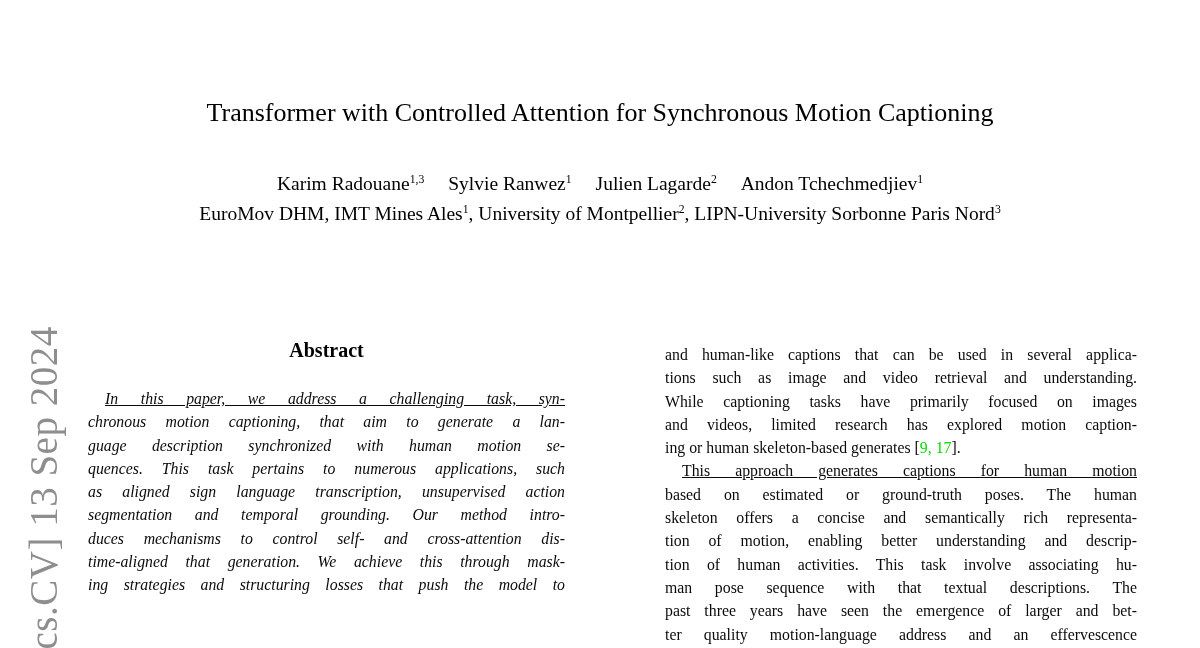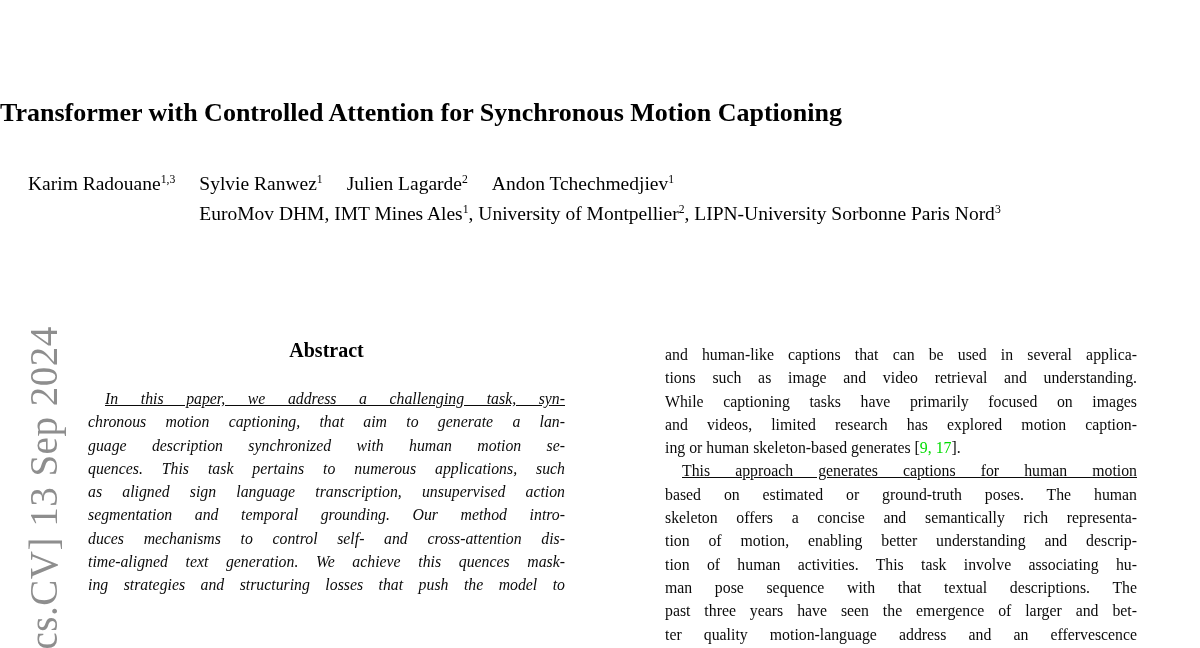--- a/index.html
+++ b/index.html
@@ -13,27 +13,27 @@
 
   .watermark {
     position: absolute; left: 24px; top: 663px;
     transform: rotate(-90deg); transform-origin: 0 0;
     font-size: 39px; line-height: 1; letter-spacing: 0.5px;
     color: #8e8e8e; white-space: nowrap;
   }
 
   .title {
     position: absolute; left: 0; right: 0; top: 98px;
-    margin: 0; 
-    font-size: 26px; font-weight: bold; color: #000;
+    margin: 0; text-align: center;
+    font-size: 26px; font-weight: normal; color: #000;
   }
 
   .authors {
-    position: absolute; left: 16px; right: 0; top: 173px;
-    font-size: 19.5px; color: #000;
+    position: absolute; left: 0; right: 0; top: 173px;
+    text-align: center; font-size: 19.5px; color: #000;
   }
   .author { display: inline-block; margin: 0 12px; white-space: nowrap; }
 
   .affils {
     position: absolute; left: 0; right: 0; top: 203px;
     text-align: center; font-size: 19.5px; color: #000; white-space: nowrap;
   }
 
   sup { font-size: 0.6em; line-height: 0; vertical-align: super; }
 
@@ -69,21 +69,21 @@
   <div class="col col-left">
     <div class="abstract-heading">Abstract</div>
     <div class="abs-body">
       <div class="line just indent">In this paper, we address a challenging task, syn-</div>
       <div class="line just">chronous motion captioning, that aim to generate a lan-</div>
       <div class="line just">guage description synchronized with human motion se-</div>
       <div class="line just">quences. This task pertains to numerous applications, such</div>
       <div class="line just">as aligned sign language transcription, unsupervised action</div>
       <div class="line just">segmentation and temporal grounding. Our method intro-</div>
       <div class="line just">duces mechanisms to control self- and cross-attention dis-</div>
-      <div class="line just">time-aligned text generation. We achieve this quences mask-</div>
+      <div class="line just">time-aligned that generation. We achieve this through mask-</div>
       <div class="line just">ing strategies and structuring losses that push the model to</div>
     </div>
   </div>
 
   <div class="col col-right">
     <div class="line just">and human-like captions that can be used in several applica-</div>
     <div class="line just">tions such as image and video retrieval and understanding.</div>
     <div class="line just">While captioning tasks have primarily focused on images</div>
     <div class="line just">and videos, limited research has explored motion caption-</div>
     <div class="line"><span>ing or human skeleton-based generates [</span><span class="cite" style="color: rgb(0, 220, 0);">9</span><span class="cite" style="color: rgb(0, 220, 0);">, </span><span class="cite" style="color: rgb(0, 220, 0);">17</span><span>].</span></div>

